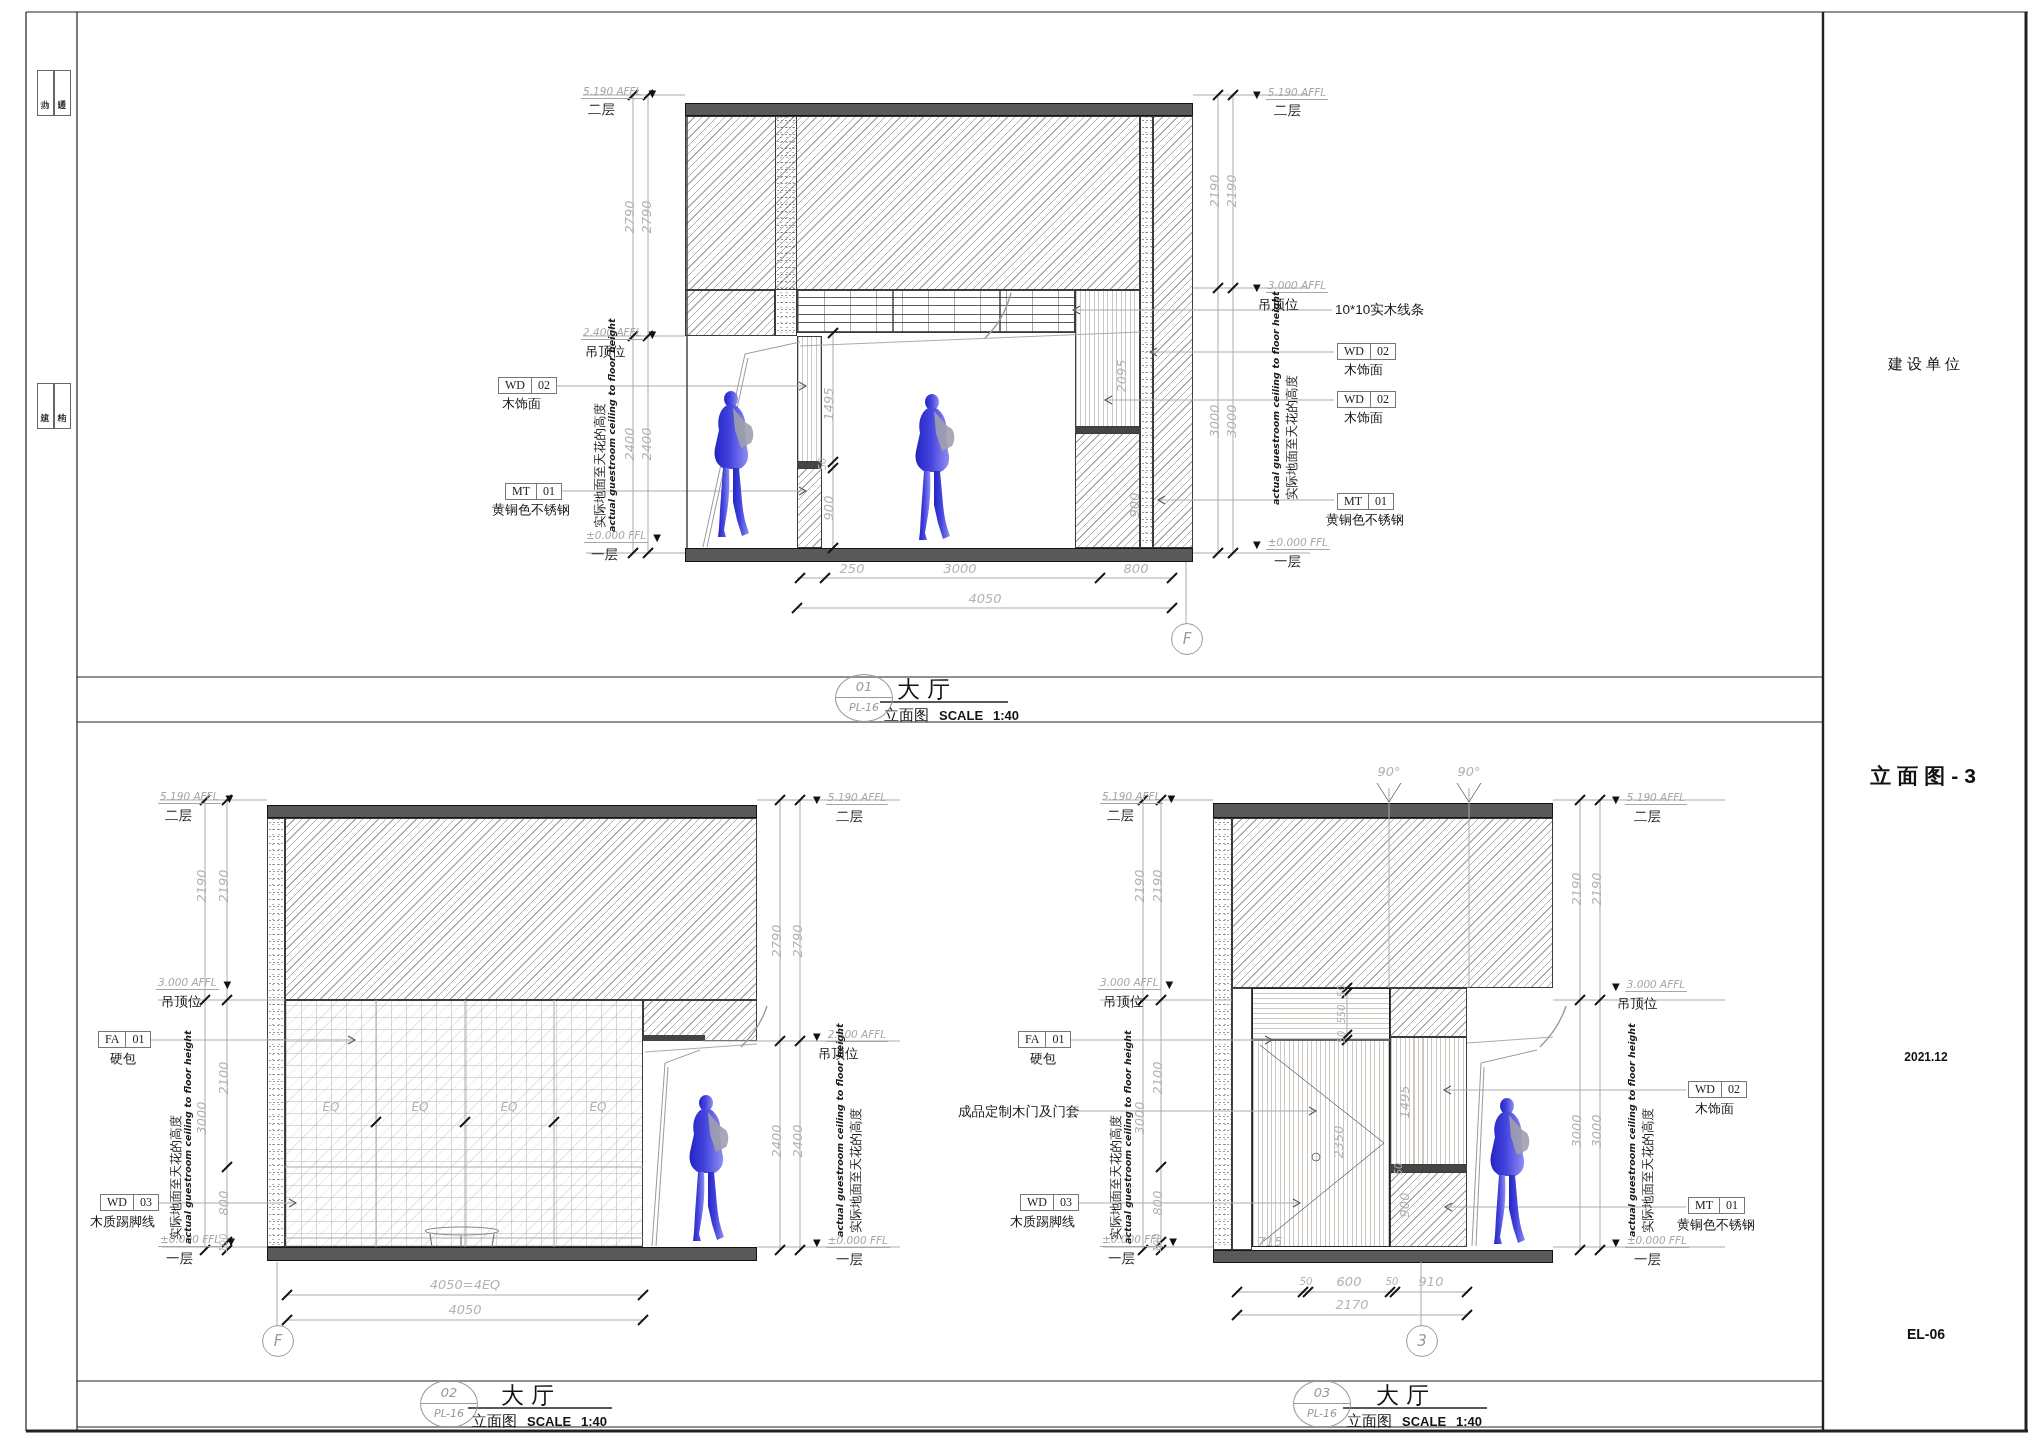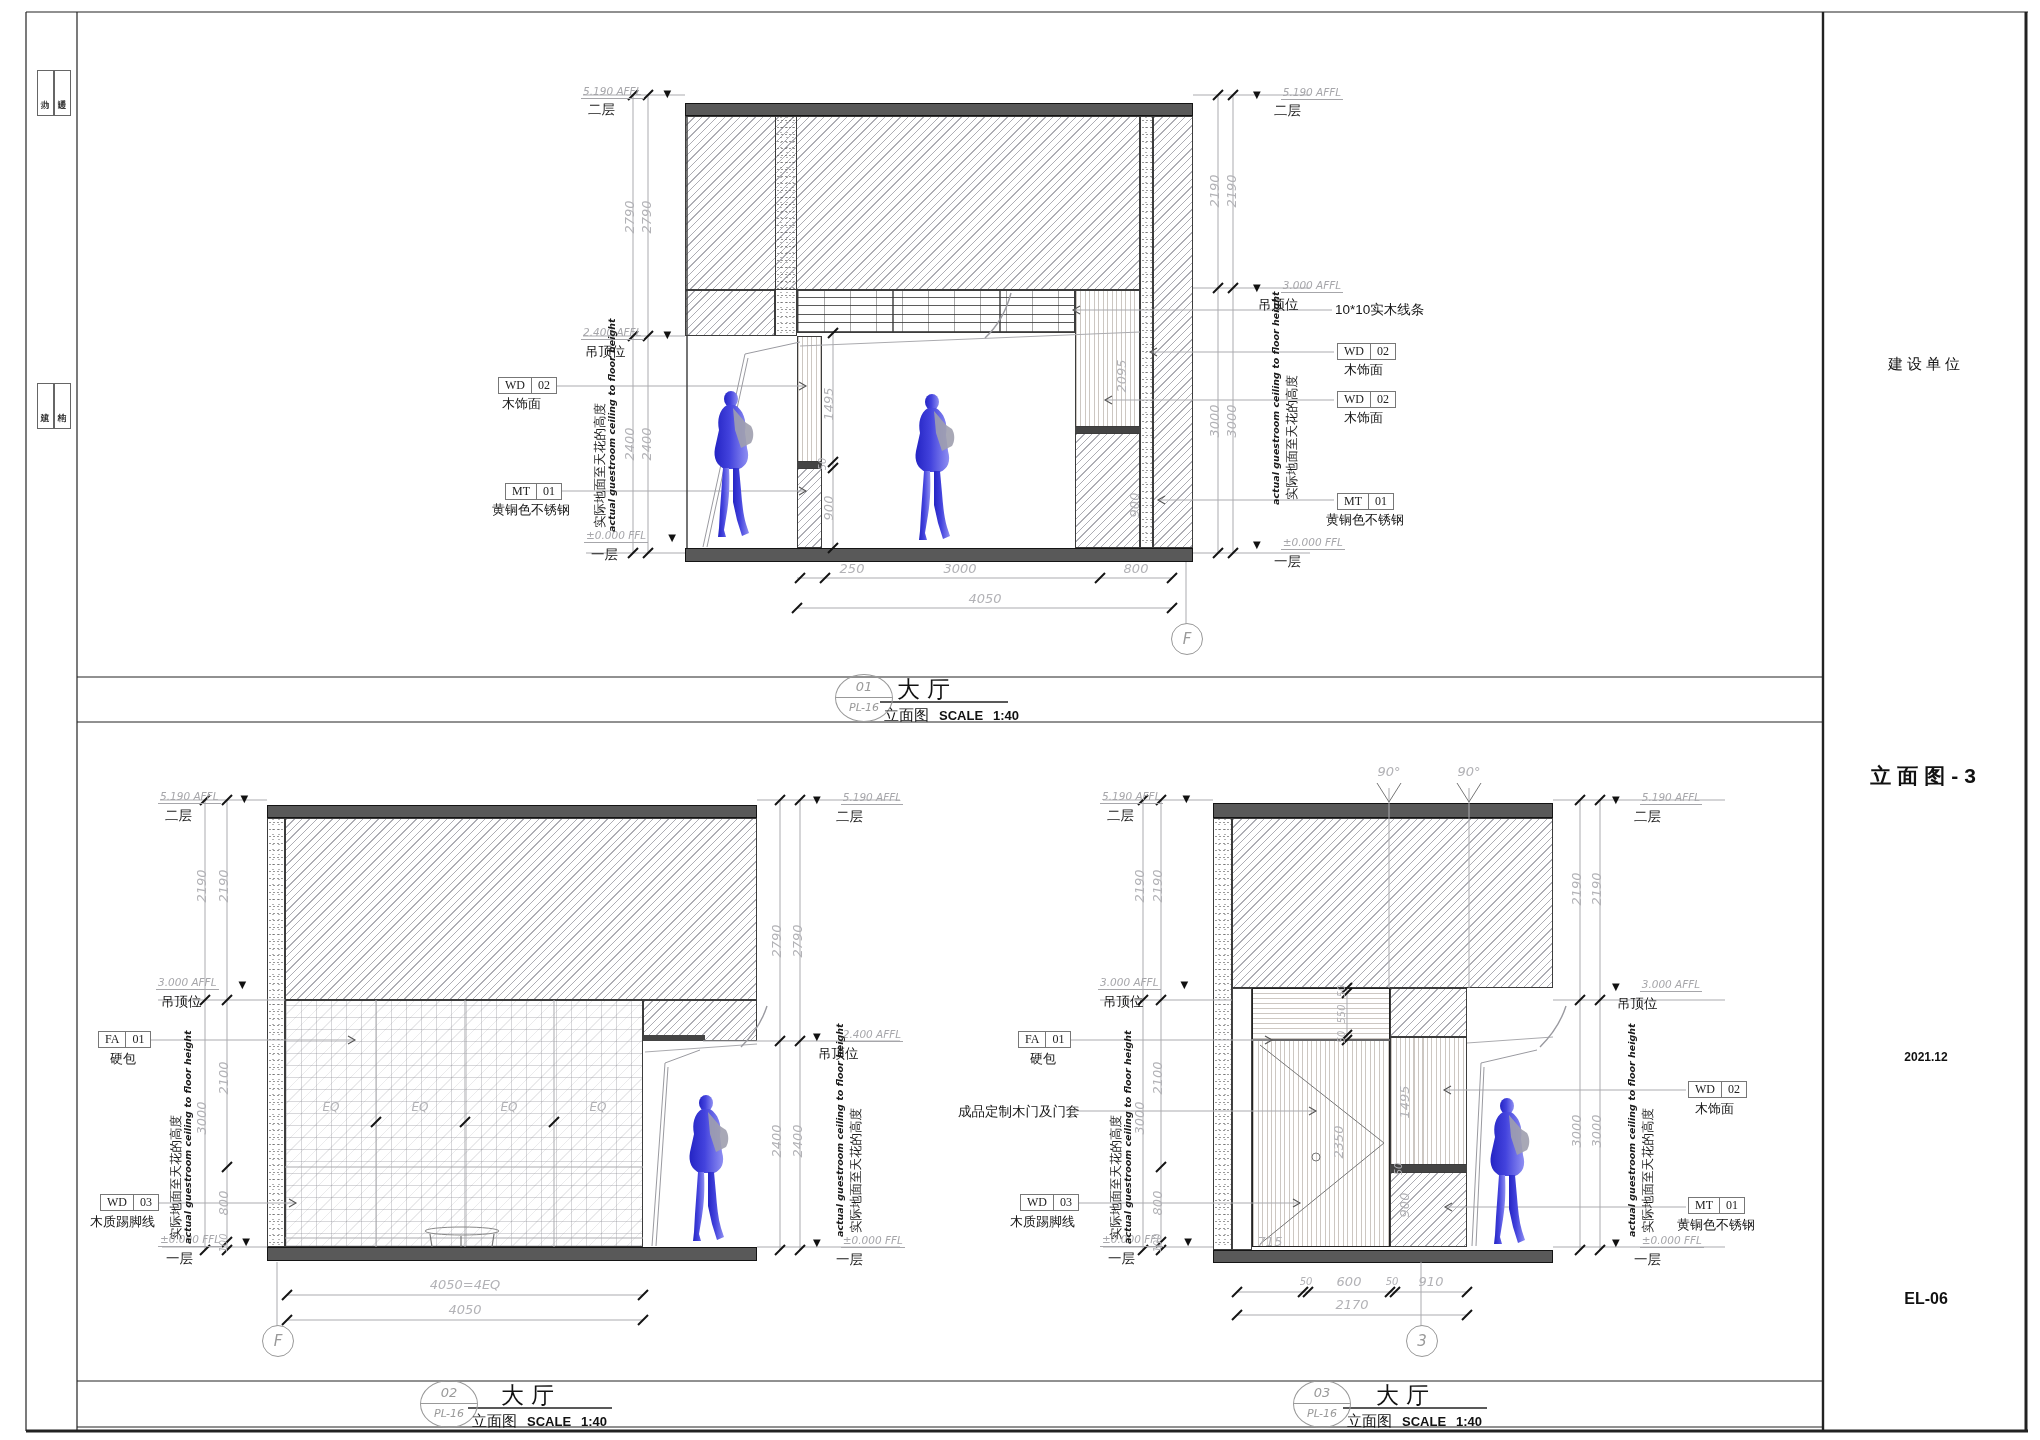--- a/index.html
+++ b/index.html
@@ -21,21 +21,21 @@
          repeating-linear-gradient(135deg,rgba(115,115,125,.14) 0 1px,transparent 1px 9px)}
   .slab{background:#595959;border:1px solid #141414;box-sizing:border-box}
   .cap{background:#444;border:none}
   .wh{background:#fff;box-sizing:border-box;border:1px solid #444}
   
   .dimv{font:italic 13px "DejaVu Sans",sans-serif;color:#b2b2b6;white-space:nowrap;
         transform:rotate(-90deg) translate(-50%,-50%);transform-origin:0 0}
   .dimh{font:italic 13px "DejaVu Sans",sans-serif;color:#b2b2b6;white-space:nowrap;transform:translateX(-50%)}
   .s9{font-size:10px}
   .eqt{font:italic 12px "DejaVu Sans",sans-serif;color:#b2b2b6;transform:translateX(-50%)}
-  .lvlrow{display:flex;align-items:flex-end;gap:20px;white-space:nowrap}
+  .lvlrow{display:flex;align-items:flex-end;gap:5px;white-space:nowrap}
   .lvl{font:italic 10.5px "DejaVu Sans",sans-serif;color:#a6a6aa;border-bottom:1px solid #a6a6aa;padding:0 2px 1px 2px}
   .tri{font-size:10px;color:#111;line-height:11px;font-family:"DejaVu Sans",sans-serif}
   .zh{font-family:"Liberation Sans",sans-serif;color:#161616;font-size:13.5px;white-space:nowrap}
   .nt{transform:rotate(-90deg);transform-origin:0 0;white-space:nowrap}
   .ncn{font:12.5px "Liberation Sans",sans-serif;color:#1a1a1a}
   .nen{font:italic bold 9.5px "DejaVu Sans",sans-serif;color:#1a1a1a}
   .tagbox{display:flex;border:1px solid #777;background:#fff;color:#222;font:12px "Liberation Serif",serif;white-space:nowrap}
   .tagbox span{padding:0 6px;line-height:15px}
   .tagbox span:first-child{border-right:1px solid #777}
   .tagd{font:13px "Liberation Sans",sans-serif;color:#161616;white-space:nowrap}
@@ -535,14 +535,14 @@
   <div class="a tsub" style="left:1347px;top:1412px"><span>立面图</span><span class="sw">SCALE</span><span class="sw">1:40</span></div>
   <div class="a gbub" style="left:1406px;top:1325px">3</div>
 
   <div class="a scell" style="left:37px;top:70px">动力</div>
   <div class="a scell" style="left:54px;top:70px">暖通</div>
   <div class="a scell" style="left:37px;top:383px">建筑</div>
   <div class="a scell" style="left:54px;top:383px">结构</div>
   <div class="a tbc" style="left:1926px;top:355px;font-size:15px;letter-spacing:4px">建设单位</div>
   <div class="a tbc" style="left:1926px;top:762px;font-size:21px;font-weight:bold;letter-spacing:6px">立面图-3</div>
   <div class="a tbc" style="left:1926px;top:1050px;font-size:12px;font-weight:bold">2021.12</div>
-  <div class="a tbc" style="left:1926px;top:1290px;font-size:16px;font-weight:bold">EL-06</div>
+  <div class="a tbc" style="left:1926px;top:1326px;font-size:14px;font-weight:bold">EL-06</div>
 </div>
 
 </body></html>

